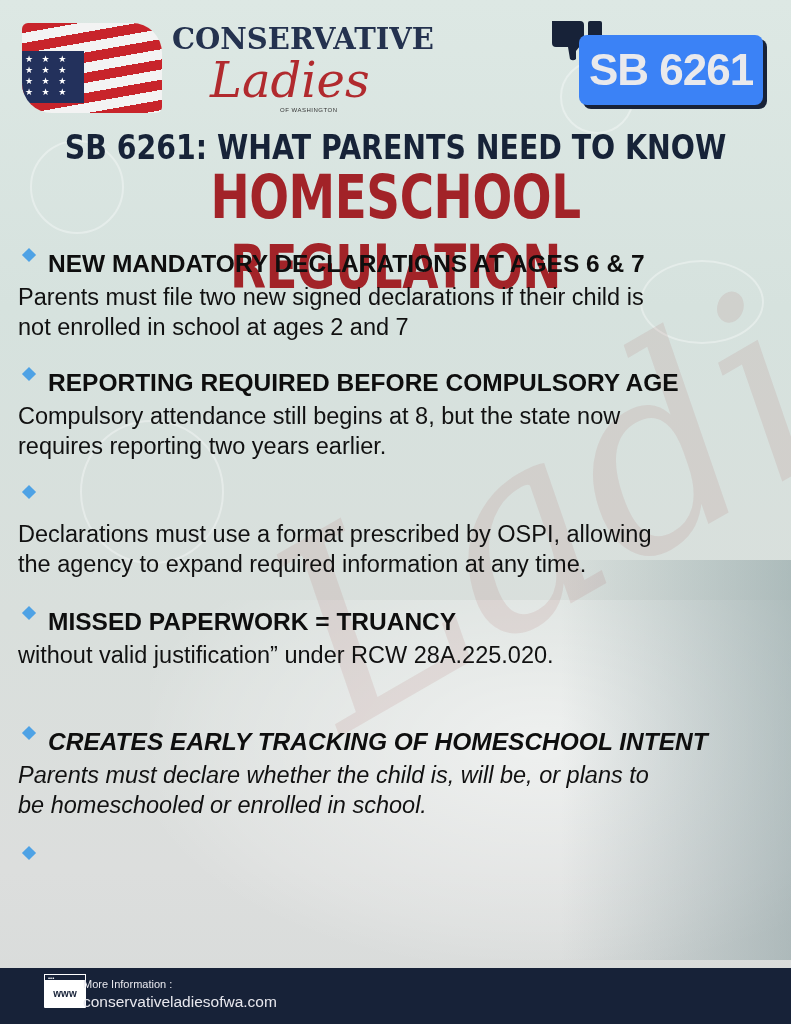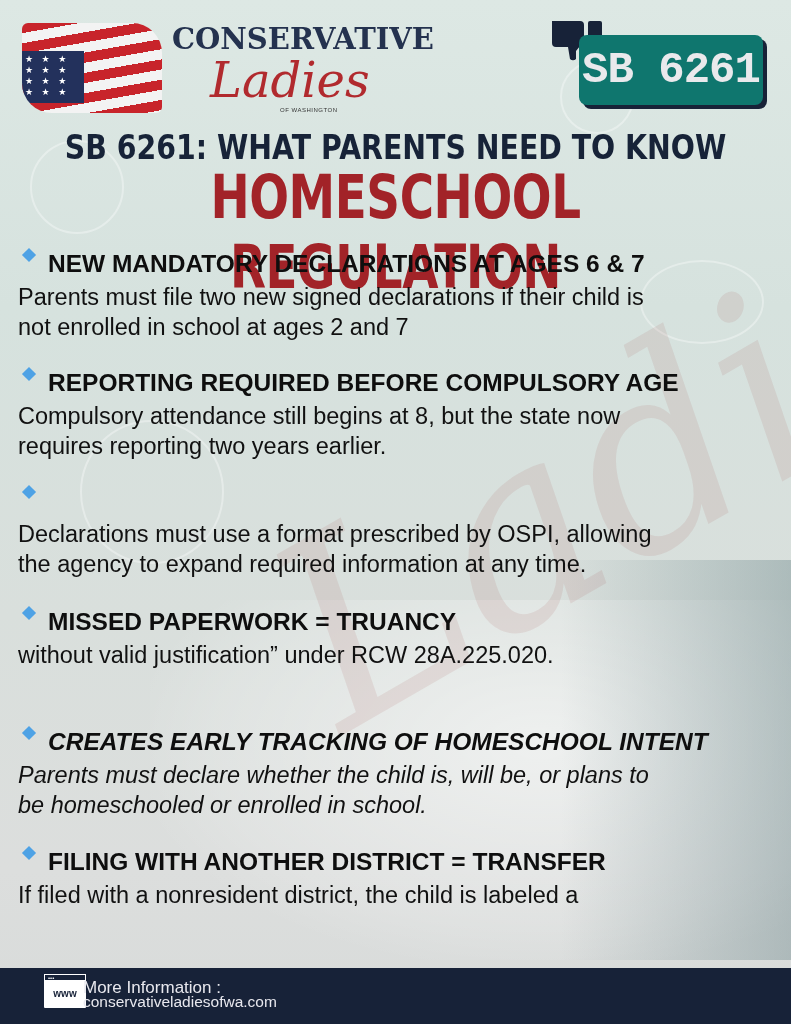--- a/index.html
+++ b/index.html
@@ -21,23 +21,23 @@
   .flag-canton { position:absolute; left:0; top:28px; width:62px; height:52px; background:#23315c;
     color:#fff; font-size:9px; line-height:11px; letter-spacing:3px; padding:3px; box-sizing:border-box; }
   .logo-title { position:absolute; left:150px; top:4px; font-family:"DejaVu Serif", serif; font-weight:bold;
     font-size:29px; color:#24324f; letter-spacing:0px; }
   .logo-script { position:absolute; left:188px; top:34px; font-family:"DejaVu Serif", serif; font-style:italic;
     font-size:48px; color:#b12a2e; }
   .logo-sub { position:absolute; left:258px; top:89px; font-size:6px; color:#333; letter-spacing:0.5px; }
 
   .badge-wrap { position:absolute; left:548px; top:17px; width:220px; height:95px; }
   .thumb { position:absolute; left:2px; top:2px; width:58px; height:42px; color:#172238; }
-  .badge { position:absolute; left:31px; top:18px; width:184px; height:70px; background:#0f766e;
+  .badge { position:absolute; left:31px; top:18px; width:184px; height:70px; background:#3b82f6;
     border-radius:8px; box-shadow:4px 4px 0 #182238; display:flex; align-items:center; justify-content:center;
-    color:#e9e9ec; font-weight:bold; font-size:44px; font-family:Liberation Mono, monospace; letter-spacing:-1px; }
+    color:#e9e9ec; font-weight:bold; font-size:44px; font-family:Liberation Sans, sans-serif; letter-spacing:-1px; }
 
   .headline { position:absolute; left:0; width:791px; text-align:center; }
   .h1 { top:128px; font-family:"DejaVu Sans", sans-serif; font-weight:bold; font-size:33px; color:#172338;
     transform:scaleX(0.86); letter-spacing:0px; }
   .h2 { top:162px; font-family:"DejaVu Sans", sans-serif; font-weight:bold; font-size:60px; color:#a22328;
     transform:scaleX(0.78); letter-spacing:-0.5px; }
 
   .section { position:absolute; left:18px; width:760px; }
   .sec-head { display:flex; align-items:flex-start; font-family:"Liberation Sans", sans-serif; font-weight:bold;
     font-size:24.5px; color:#0e0e0e; height:32px; }
@@ -45,21 +45,21 @@
   .sec-body { font-family:"Liberation Sans", sans-serif; font-size:23.5px; line-height:30px; color:#111; }
 
   .footer { position:absolute; left:0; top:968px; width:791px; height:56px; background:#172238; }
   .www-icon { position:absolute; left:24px; top:6px; width:44px; height:38px;margin-left:20px; }
   .www-box { position:absolute; left:0; top:0; width:42px; height:34px; background:#fff; border-radius:1px; }
   .www-bar { position:absolute; left:0; top:0; width:42px; height:7px; background:#172238; border:1px solid #fff; box-sizing:border-box; }
   .www-dots { position:absolute; left:3px; top:0px; font-size:6px; color:#fff; line-height:6px; }
   .www-text { position:absolute; left:0; top:14px; width:42px; text-align:center; font-weight:bold; font-size:10px; color:#172238; }
   .cursor { position:absolute; left:34px; top:22px; width:0; height:0; border-left:8px solid #fff;
     border-top:6px solid transparent; border-bottom:6px solid transparent; transform:rotate(40deg); }
-  .foot-label { position:absolute; left:83px; top:10px; color:#e8e8ee; font-size:17px; }
+  .foot-label { position:absolute; left:83px; top:10px; color:#e8e8ee; font-size:11px; }
   .foot-url { position:absolute; left:83px; top:25px; color:#e8e8ee; font-size:15.5px; }
 </style>
 </head>
 <body>
 
 <div class="bg-decor">
   <div class="chalk" style="left:30px;top:140px;width:90px;height:90px;"></div>
   <div class="chalk" style="left:640px;top:260px;width:120px;height:80px;"></div>
   <div class="chalk" style="left:80px;top:420px;width:140px;height:140px;"></div>
   <div class="chalk" style="left:560px;top:60px;width:70px;height:70px;"></div>
@@ -137,24 +137,22 @@
     </div>
   <div class="sec-body">
       <div>Parents must declare whether the child is, will be, or plans to</div>
       <div>be homeschooled or enrolled in school.</div>
     </div>
 </div>
 
 <div class="section" style="top:848px;">
   <div class="sec-head">
       <span class="diamond"></span>
-      <span>FILING WITH ANOTHER DISTRICT = TRANSFER</span>
     </div>
   <div class="sec-body">
-      <div>If filed with a nonresident district, the child is labeled a</div>
     </div>
 </div>
 
 <div class="footer">
   <div class="www-icon">
     <div class="www-box"></div>
     <div class="www-bar">
         <span class="www-dots">•••</span>
       </div>
     <div class="www-text">www</div>

